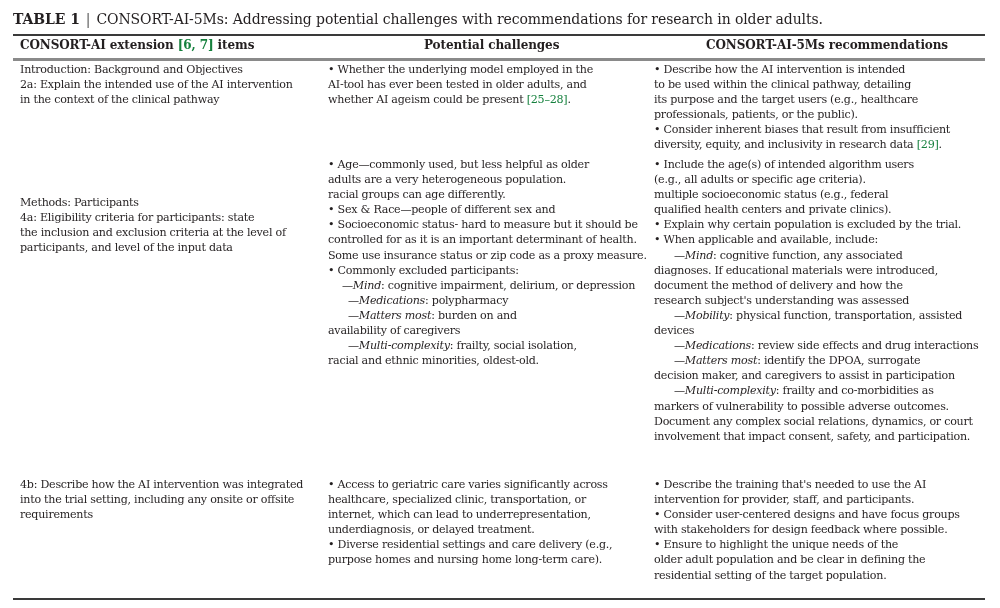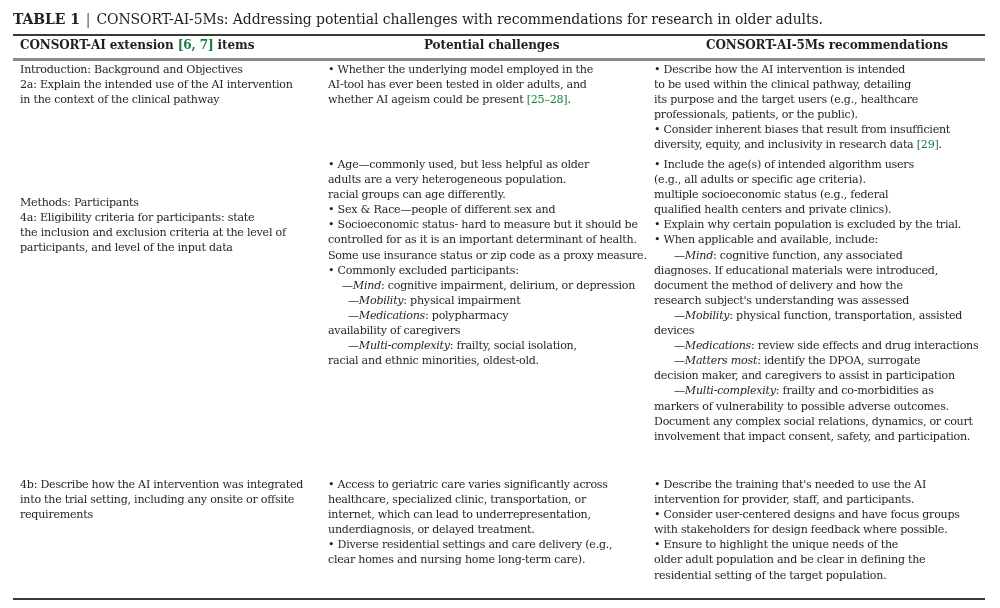--- a/index.html
+++ b/index.html
@@ -77,22 +77,22 @@
 <div class="cell" style="left:328px; top:157px;">
   <span class="ln">• Age—commonly used, but less helpful as older</span>
   <span class="ln">adults are a very heterogeneous population.</span>
   <span class="ln">racial groups can age differently.</span>
   <span class="ln">• Sex &amp; Race—people of different sex and</span>
   <span class="ln">• Socioeconomic status- hard to measure but it should be</span>
   <span class="ln">controlled for as it is an important determinant of health.</span>
   <span class="ln">Some use insurance status or zip code as a proxy measure.</span>
   <span class="ln">• Commonly excluded participants:</span>
   <span class="ln ind1">—<i>Mind</i><span>: cognitive impairment, delirium, or depression</span></span>
-  <span class="ln ind2">—<i>Mobility</i><span>: physical impairment</span></span>
   <span class="ln ind2">—<i>Medications</i><span>: polypharmacy</span></span>
+  <span class="ln ind2">—<i>Matters most</i><span>: burden on and</span></span>
   <span class="ln">availability of caregivers</span>
   <span class="ln ind2">—<i>Multi-complexity</i><span>: frailty, social isolation,</span></span>
   <span class="ln">racial and ethnic minorities, oldest-old.</span>
 </div>
 <div class="cell" style="left:654px; top:157px;">
   <span class="ln">• Include the age(s) of intended algorithm users</span>
   <span class="ln">(e.g., all adults or specific age criteria).</span>
   <span class="ln">multiple socioeconomic status (e.g., federal</span>
   <span class="ln">qualified health centers and private clinics).</span>
   <span class="ln">• Explain why certain population is excluded by the trial.</span>
@@ -116,21 +116,21 @@
   <span class="ln">4b: Describe how the AI intervention was integrated</span>
   <span class="ln"><span>into the </span><b>trial setting</b><span>, including any onsite or offsite</span></span>
   <span class="ln">requirements</span>
 </div>
 <div class="cell" style="left:328px; top:477px;">
   <span class="ln">• Access to geriatric care varies significantly across</span>
   <span class="ln">healthcare, specialized clinic, transportation, or</span>
   <span class="ln">internet, which can lead to underrepresentation,</span>
   <span class="ln">underdiagnosis, or delayed treatment.</span>
   <span class="ln">• Diverse residential settings and care delivery (e.g.,</span>
-  <span class="ln">clear homes and nursing home long-term care).</span>
+  <span class="ln">purpose homes and nursing home long-term care).</span>
 </div>
 <div class="cell" style="left:654px; top:477px;">
   <span class="ln">• Describe the training that's needed to use the AI</span>
   <span class="ln">intervention for provider, staff, and participants.</span>
   <span class="ln">• Consider user-centered designs and have focus groups</span>
   <span class="ln">with stakeholders for design feedback where possible.</span>
   <span class="ln">• Ensure to highlight the unique needs of the</span>
   <span class="ln">older adult population and be clear in defining the</span>
   <span class="ln">residential setting of the target population.</span>
 </div>

